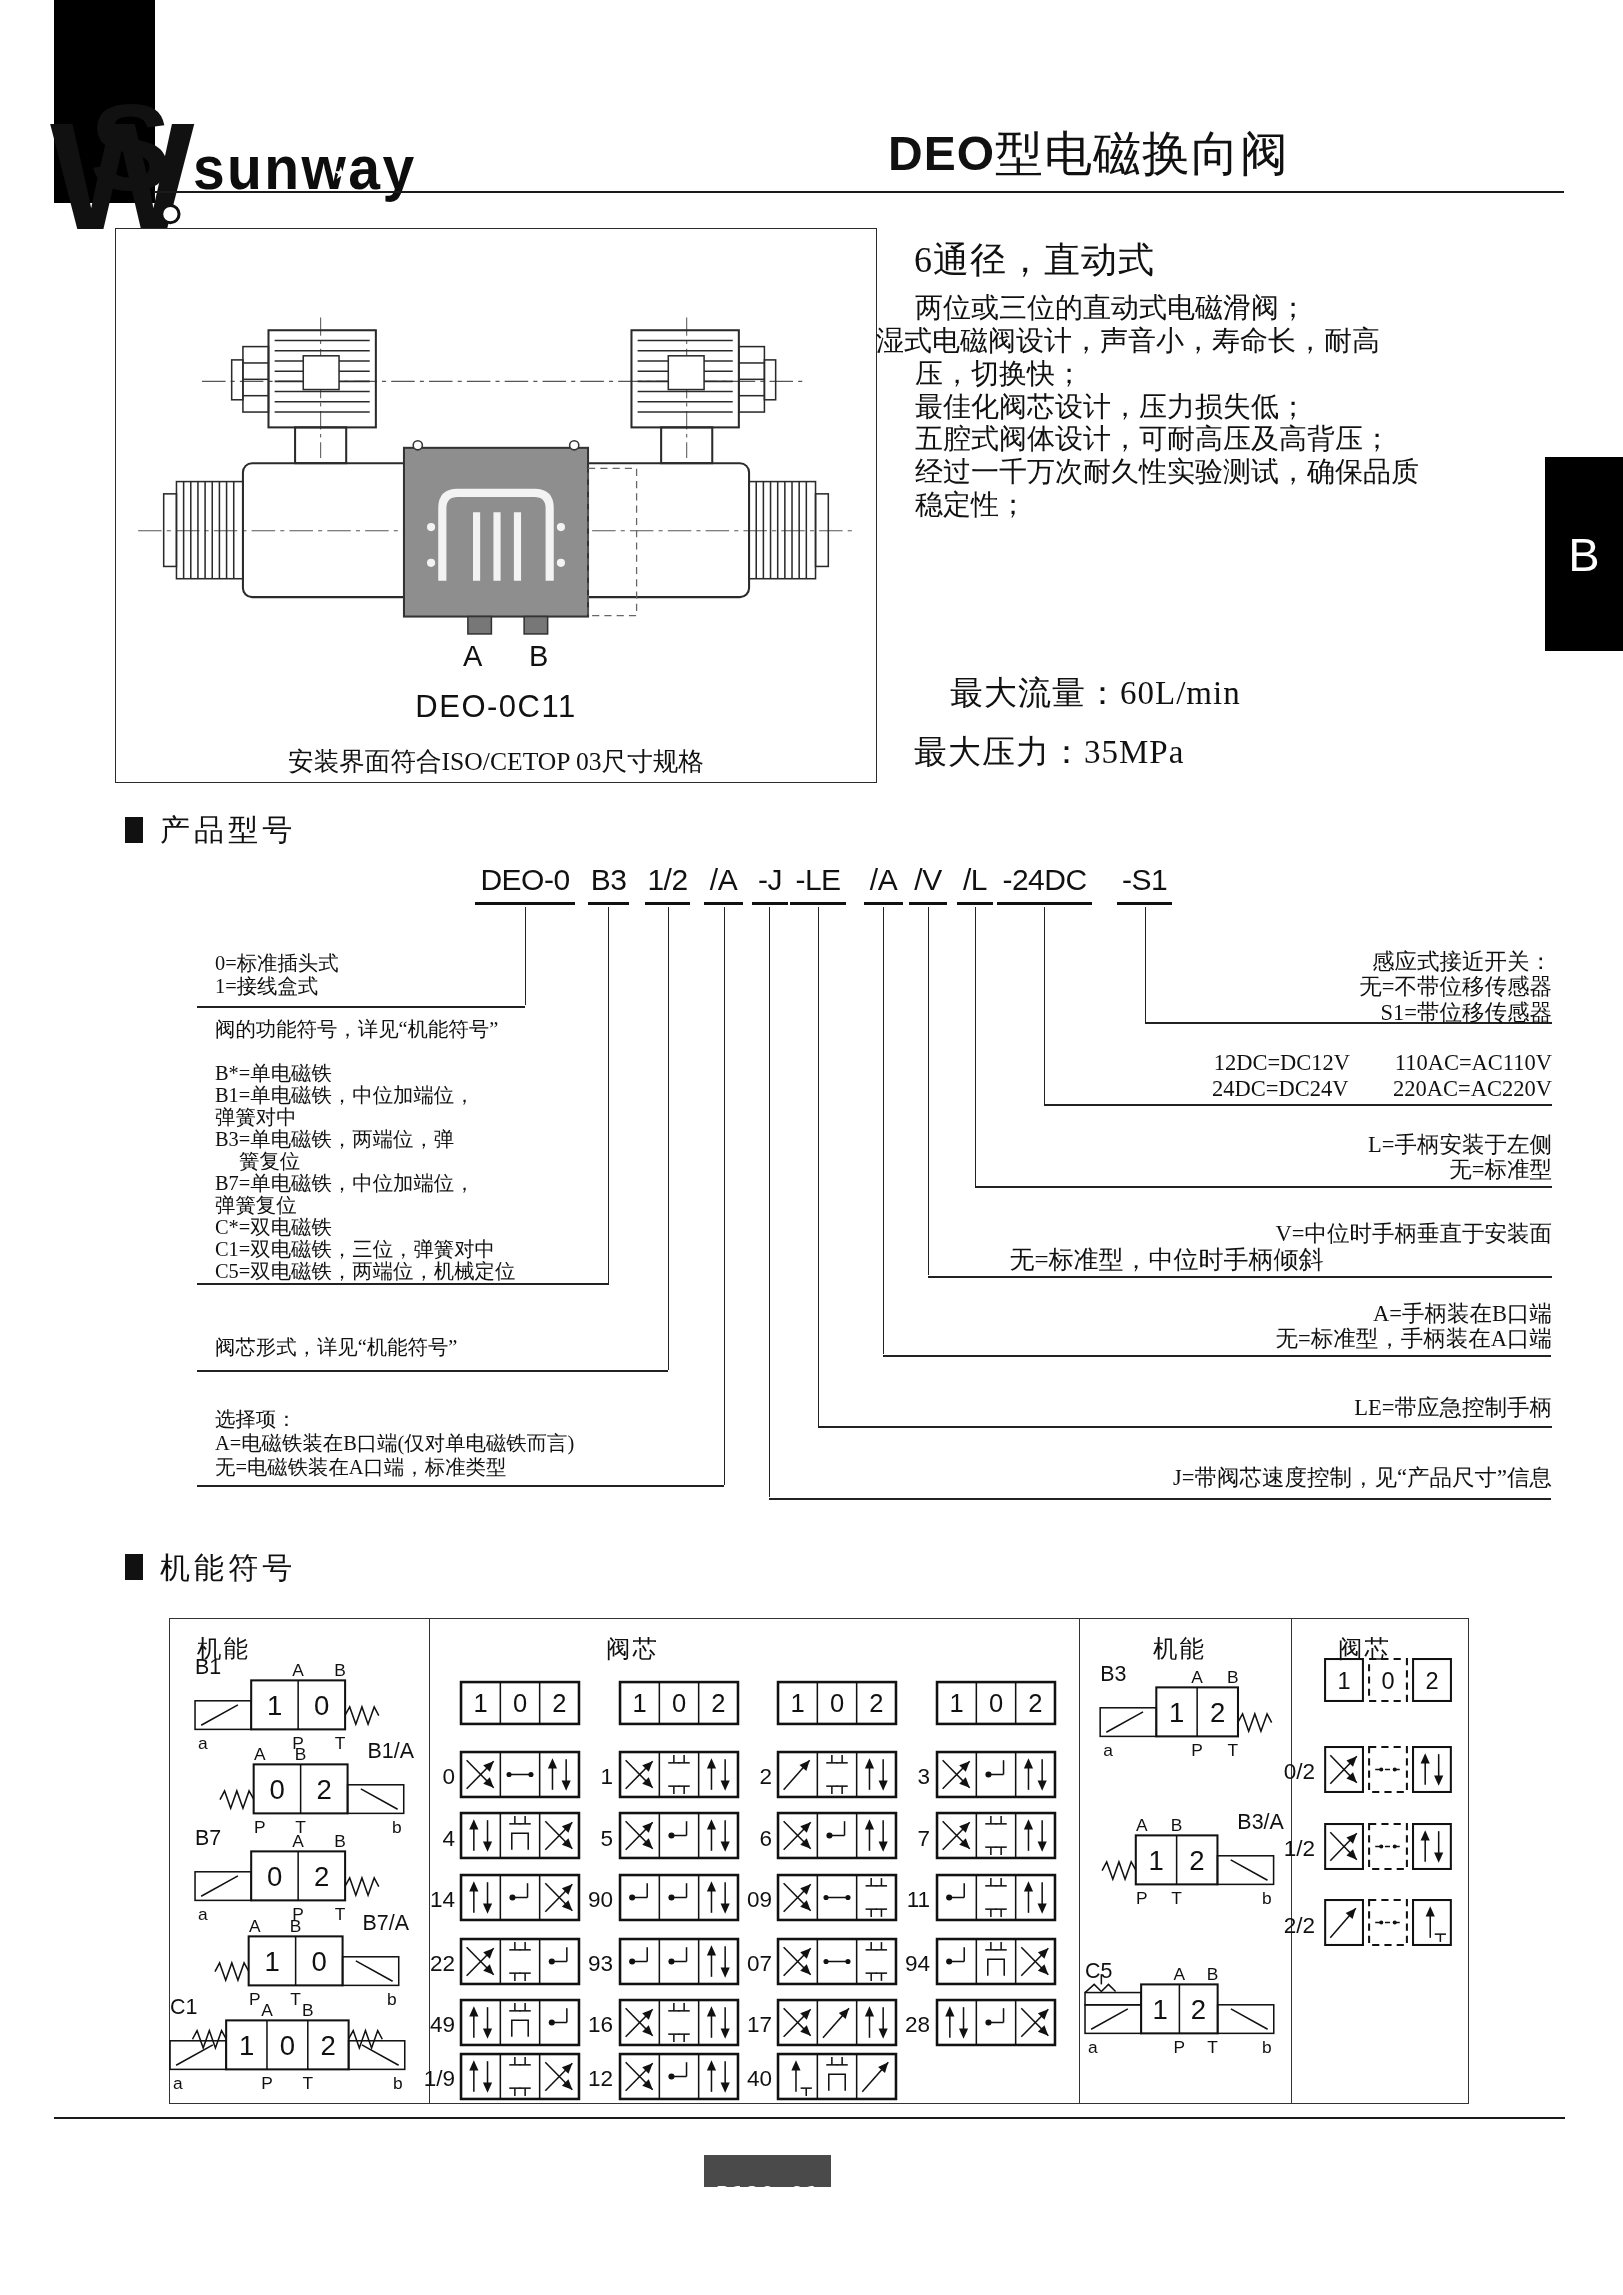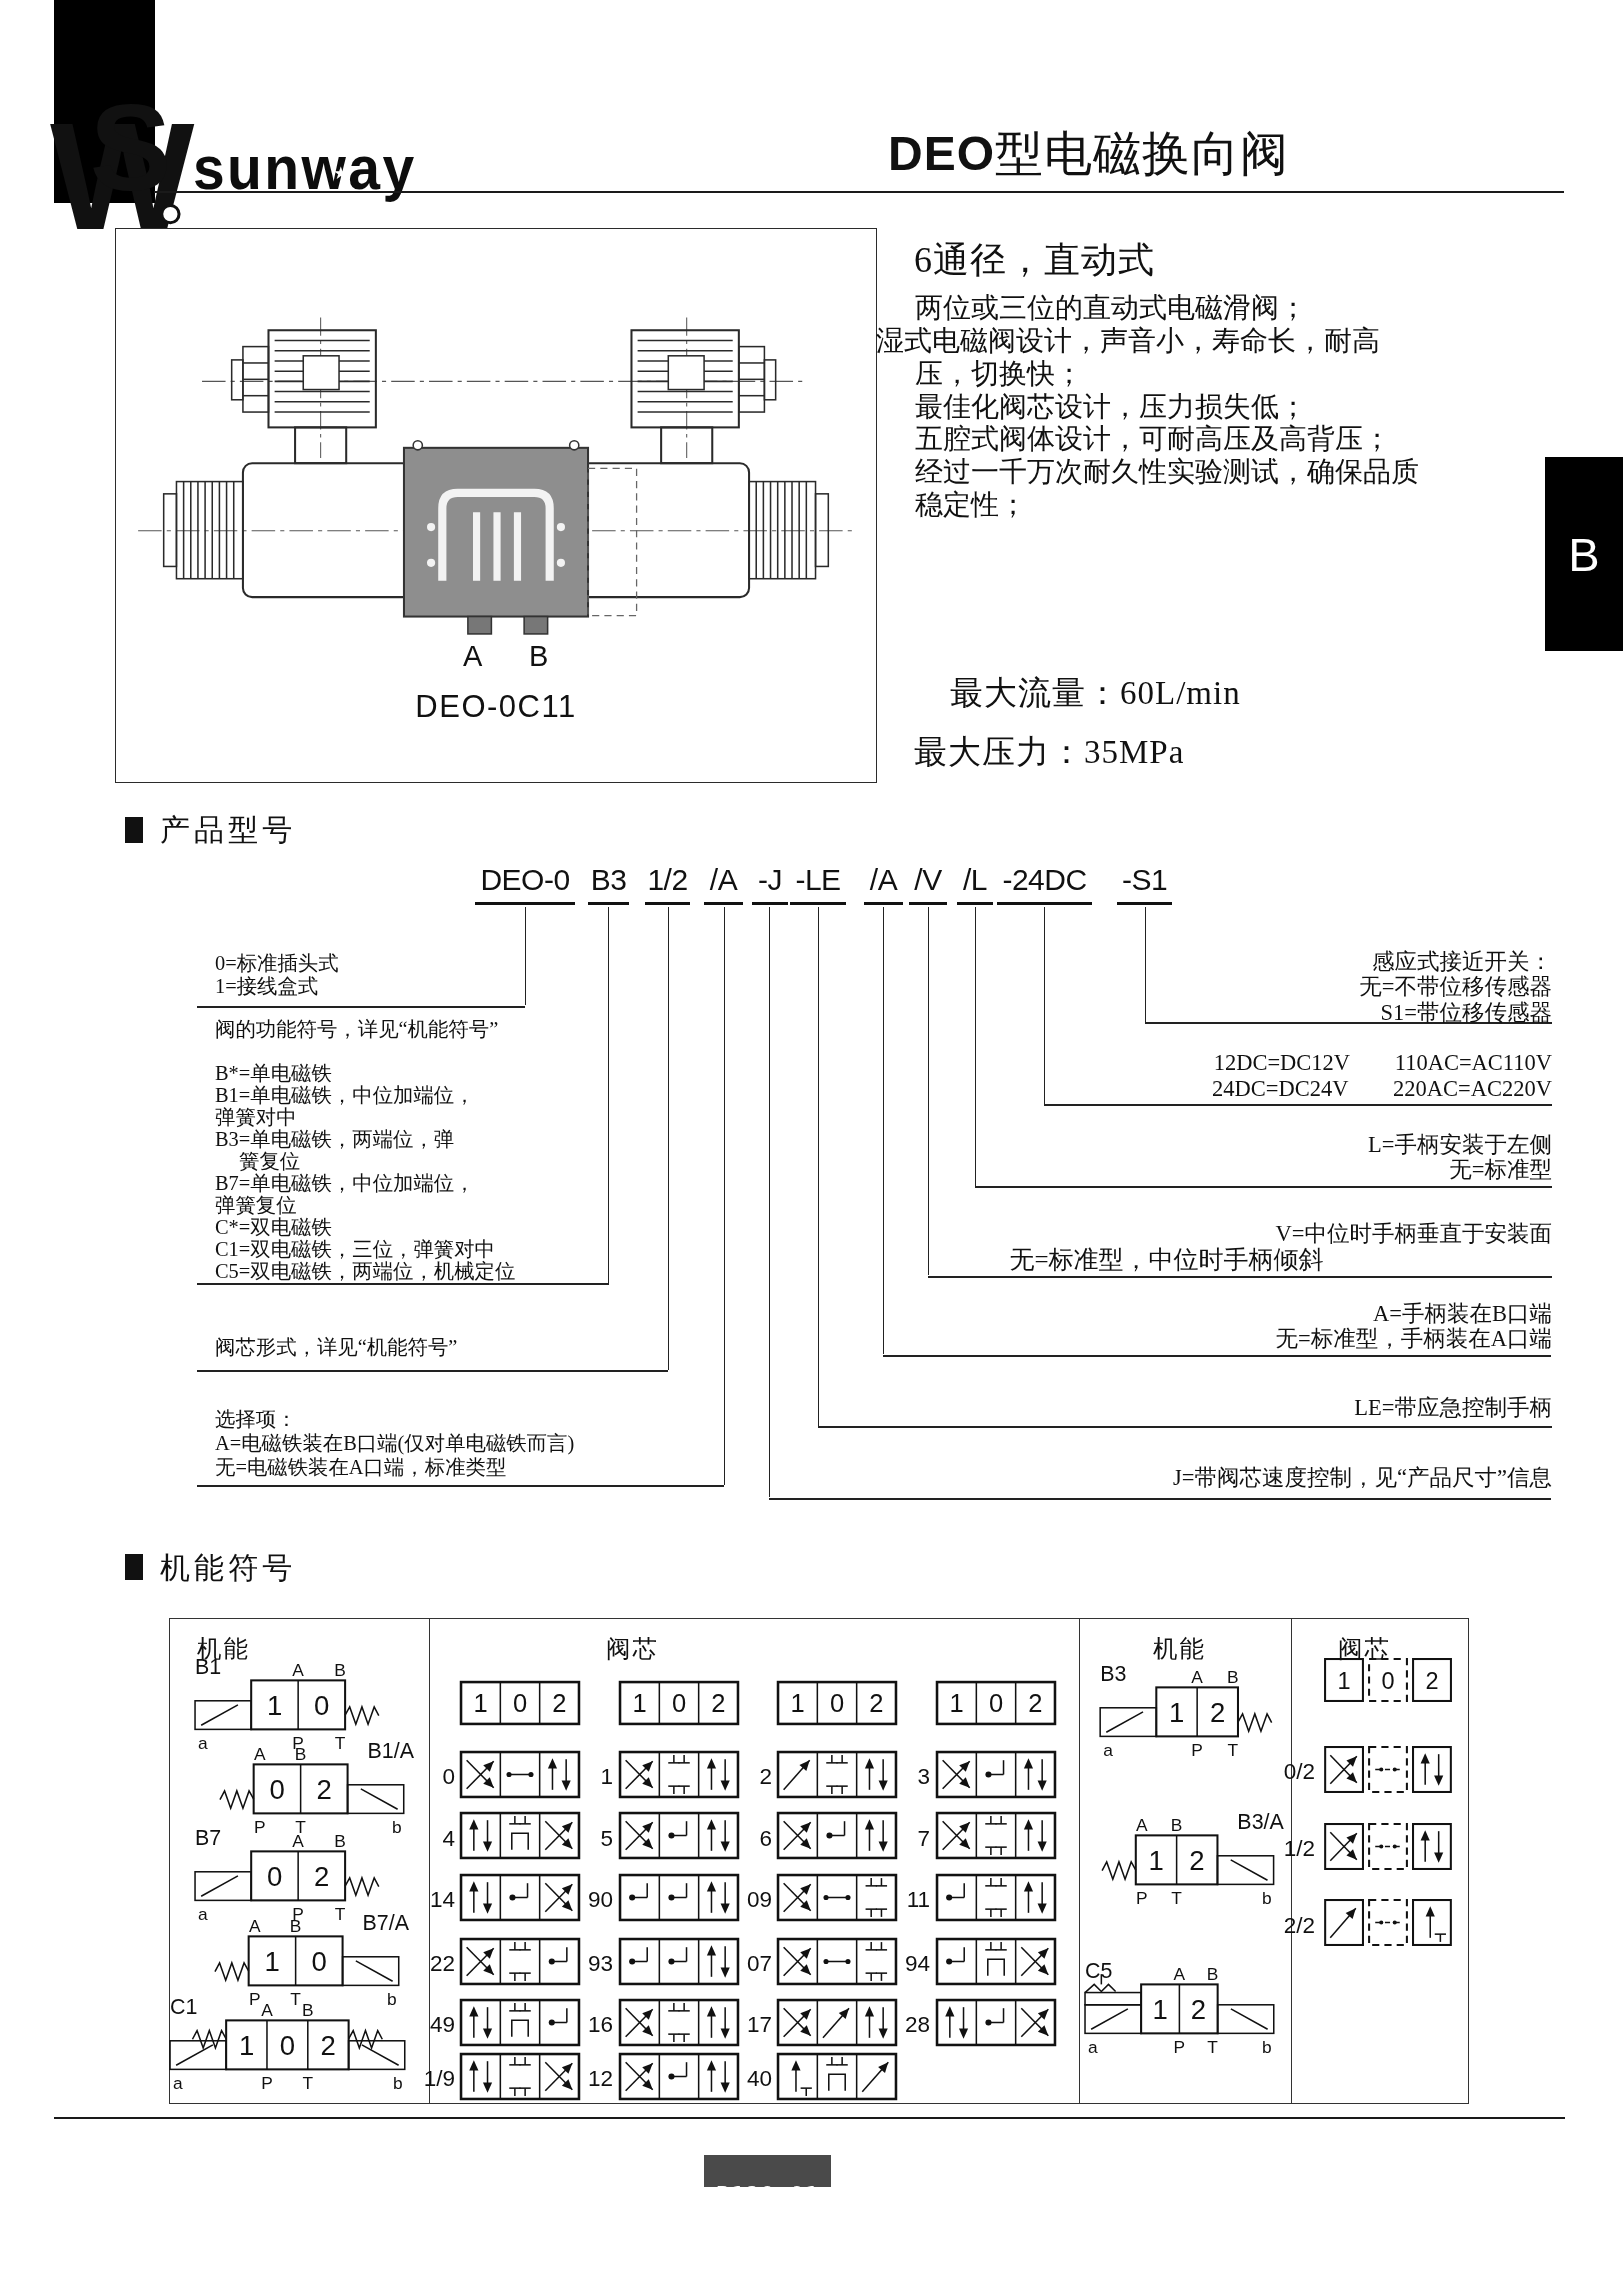--- a/index.html
+++ b/index.html
@@ -132,20 +132,21 @@
       <circle cx="872" cy="585" r="8" fill="#f3f3f3" stroke="none"></circle>
       <circle cx="872" cy="655" r="8" fill="#f3f3f3" stroke="none"></circle>
       <rect x="690" y="760" width="46" height="34" fill="#777" stroke="#333"></rect>
       <rect x="800" y="760" width="46" height="34" fill="#777" stroke="#333"></rect>
       <rect x="925" y="470" width="95" height="288" stroke-dasharray="14 10" stroke="#666" stroke-width="2.5"></rect>
     </svg>
   </div>
   <div class="abs san" style="left:463px;top:640px;font-size:29px;font-weight:500;">A</div>
   <div class="abs san" style="left:529px;top:640px;font-size:29px;font-weight:500;">B</div>
   <div class="abs san" style="left:115px;top:689px;width:762px;text-align:center;font-size:31px;letter-spacing:1.5px;">DEO-0C11</div>
+  <div class="abs ser" style="left:115px;top:744px;width:762px;text-align:center;font-size:25.6px;">安装界面符合ISO/CETOP 03尺寸规格</div>
 
   <div class="abs ser" style="left:914px;top:236px;font-size:36px;letter-spacing:1px;">6通径，直动式</div>
   <div class="abs ser" style="left:914px;top:671px;font-size:33px;letter-spacing:1px;margin-left:36px;">最大流量：60L/min</div>
   <div class="abs ser" style="left:914px;top:730px;font-size:33px;letter-spacing:1px;">最大压力：35MPa</div>
 
   <div class="abs" style="left:125px;top:817px;width:18.4px;height:25.6px;background:#111;"></div>
   <div class="abs ser" style="left:160px;top:810px;font-size:30px;letter-spacing:4.1px;">产品型号</div>
 
   <div class="abs" style="left:125px;top:1554px;width:18.4px;height:25.6px;background:#111;"></div>
   <div class="abs ser" style="left:160px;top:1548px;font-size:30px;letter-spacing:4.1px;">机能符号</div>

